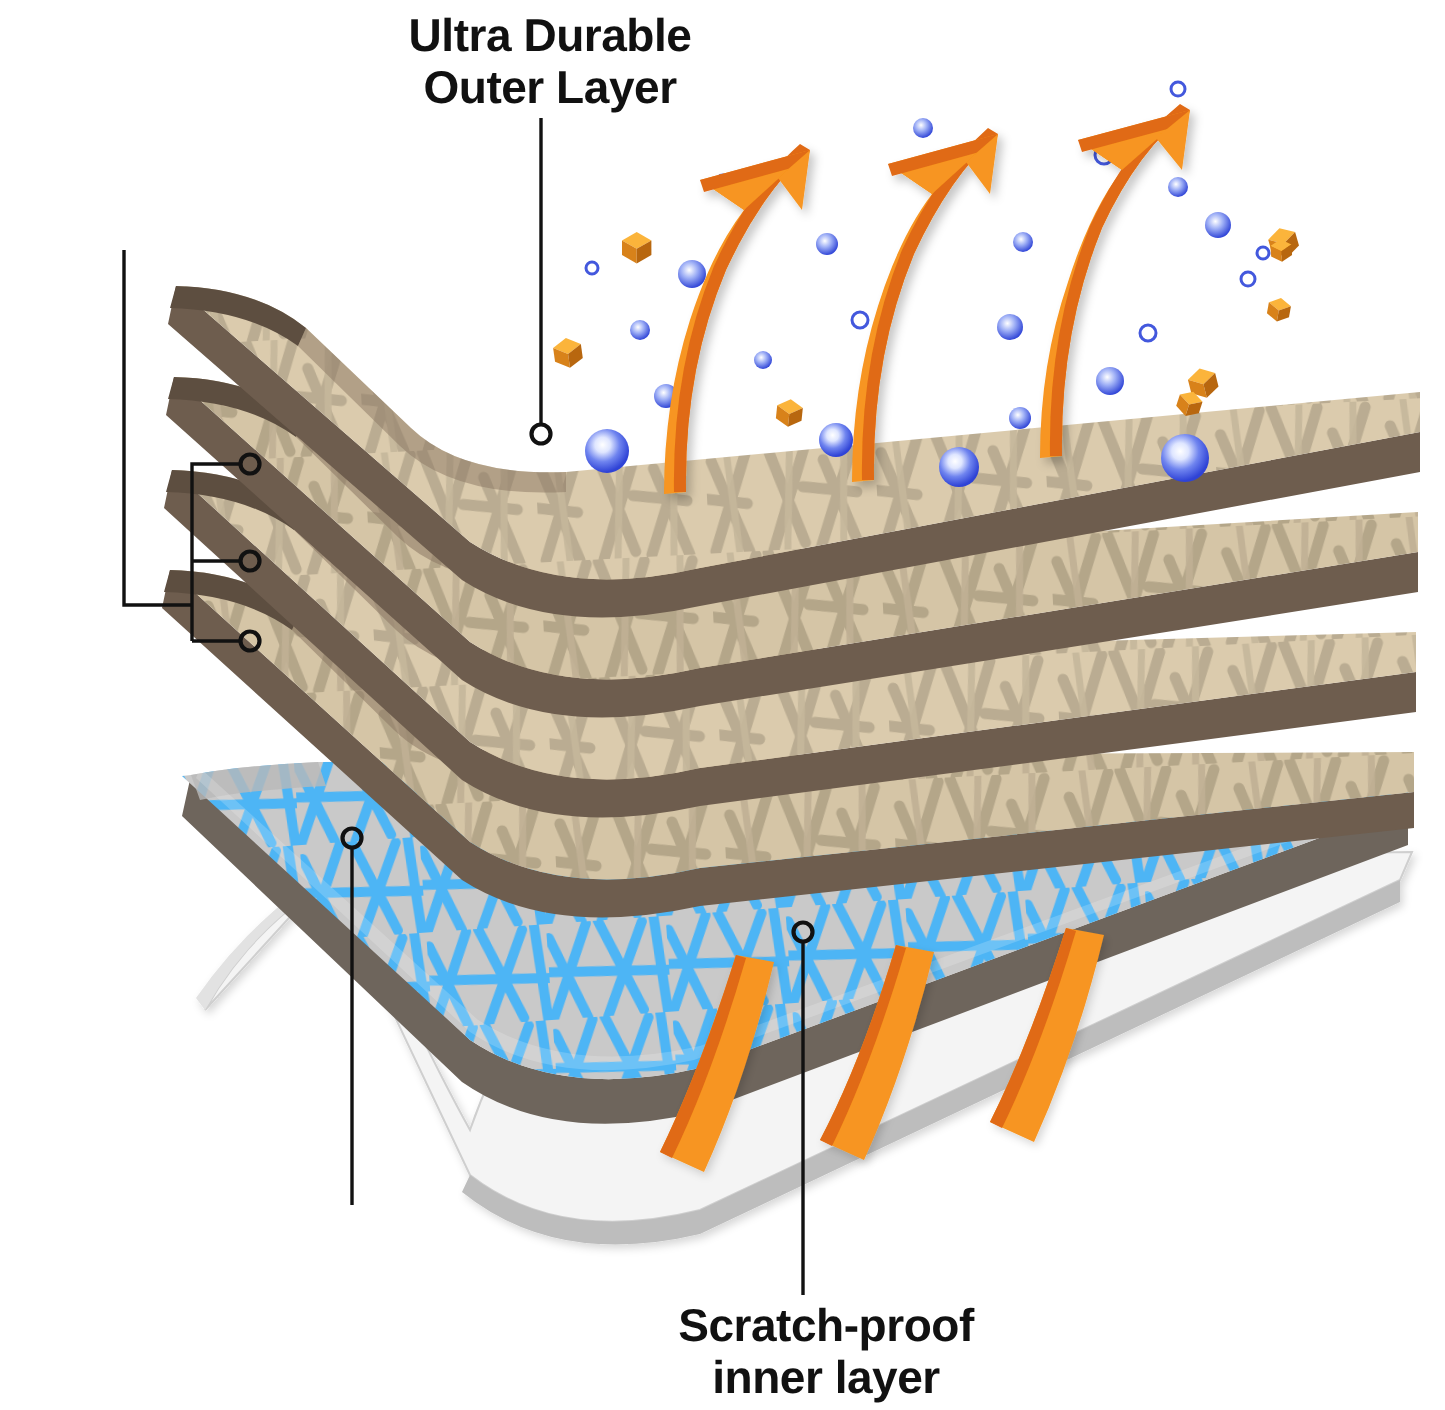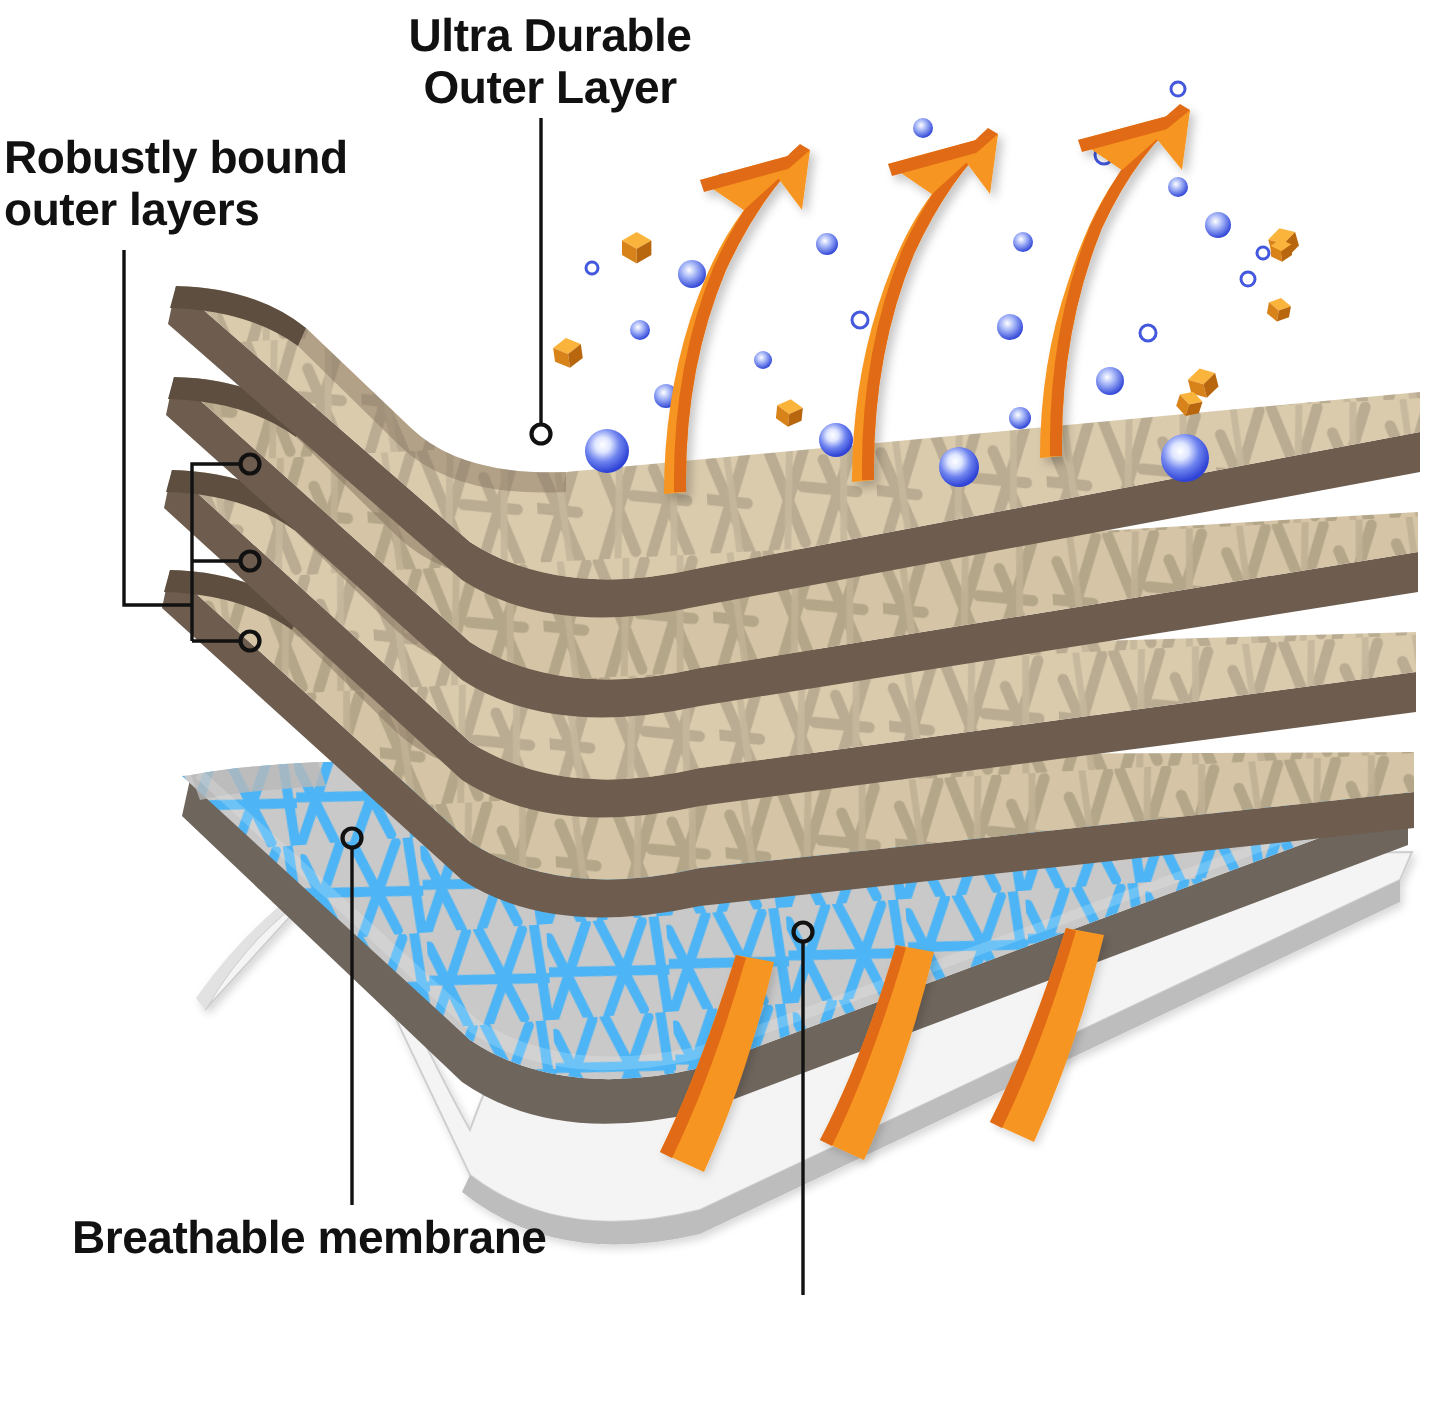--- a/index.html
+++ b/index.html
@@ -365,19 +365,18 @@
     <g>
       <path d="M803 941 L803 1295"></path>
       <circle cx="803" cy="932" r="9.5" stroke="#111111" stroke-width="4.2" fill="none"></circle>
     </g>
   </g>
 </svg>
 
 <div class="lbl" id="lbl-outer">Ultra Durable
 Outer Layer</div>
 
-<div class="lbl" id="lbl-robust">Robustly bound
-outer layers</div>
-
-<div class="lbl" id="lbl-membrane">Breathable membrane</div>
-
+
+
+<div class="lbl" id="lbl-scratch">Scratch-proof
+inner layer</div>
 
 </div>
 
 </body></html>

